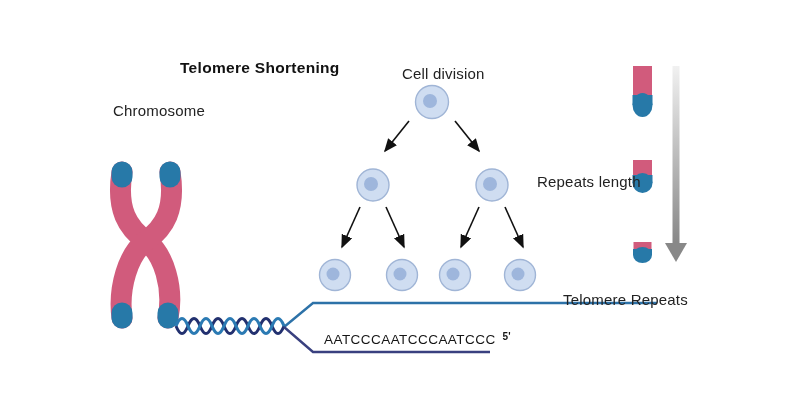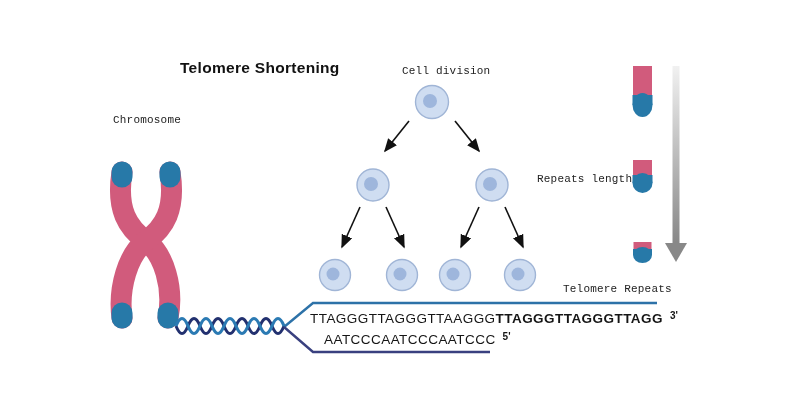--- a/index.html
+++ b/index.html
@@ -3,25 +3,25 @@
 <meta charset="utf-8">
 <style>
   html,body{margin:0;padding:0;background:#fff;}
   .stage{
     position:relative;width:800px;height:392px;background:#ffffff;overflow:hidden;
     font-family:"Liberation Sans", sans-serif;color:#1c1c1c;
   }
   .stage svg{position:absolute;left:0;top:0;}
   .txt{position:absolute;white-space:nowrap;}
   .title{left:180px;top:59px;font-size:15.5px;font-weight:700;letter-spacing:.3px;color:#111;}
-  .lbl{font-size:11px;color:#222;letter-spacing:.2px;font-family:Liberation Mono, monospace;}
-  .chromosome-lbl{left:113px;top:102px;margin-top:12px;}
+  .lbl{font-size:15px;color:#222;letter-spacing:.2px;}
+  .chromosome-lbl{left:113px;top:102px;}
   .celldiv-lbl{left:402px;top:65px;}
   .tlength-lbl{left:537px;top:173px;}
-  .trepeats-lbl{left:563px;top:283px;}
+  .trepeats-lbl{left:563px;top:291px;}
   .seq{position:absolute;font-size:13.5px;letter-spacing:.45px;color:#151515;}
   .seq1{left:310px;top:311px;}
   .seq2{left:324px;top:332px;}
   .seq b{font-weight:700;}
   .prime{font-weight:700;font-size:10px;position:relative;top:-4px;margin-left:7px;letter-spacing:0;}
 </style>
 </head>
 <body>
 
 <div class="stage">
@@ -107,16 +107,15 @@
       </g>
     </g>
   </svg>
 
   <div class="txt title">Telomere Shortening</div>
   <div class="txt lbl chromosome-lbl">Chromosome</div>
   <div class="txt lbl celldiv-lbl">Cell division</div>
   <div class="txt lbl tlength-lbl">Repeats length</div>
   <div class="txt lbl trepeats-lbl">Telomere Repeats</div>
 
-  <div class="txt seq seq1"><span>TTAGGGTTAGGGTTAAGGG</span><b>TTAGGGTTAGGGTTAGG</b><span class="prime">3'</span></div>
   <div class="txt seq seq2"><span>AATCCCAATCCCAATCCC</span><span class="prime">5'</span></div>
 
 </div>
 
 </body></html>

